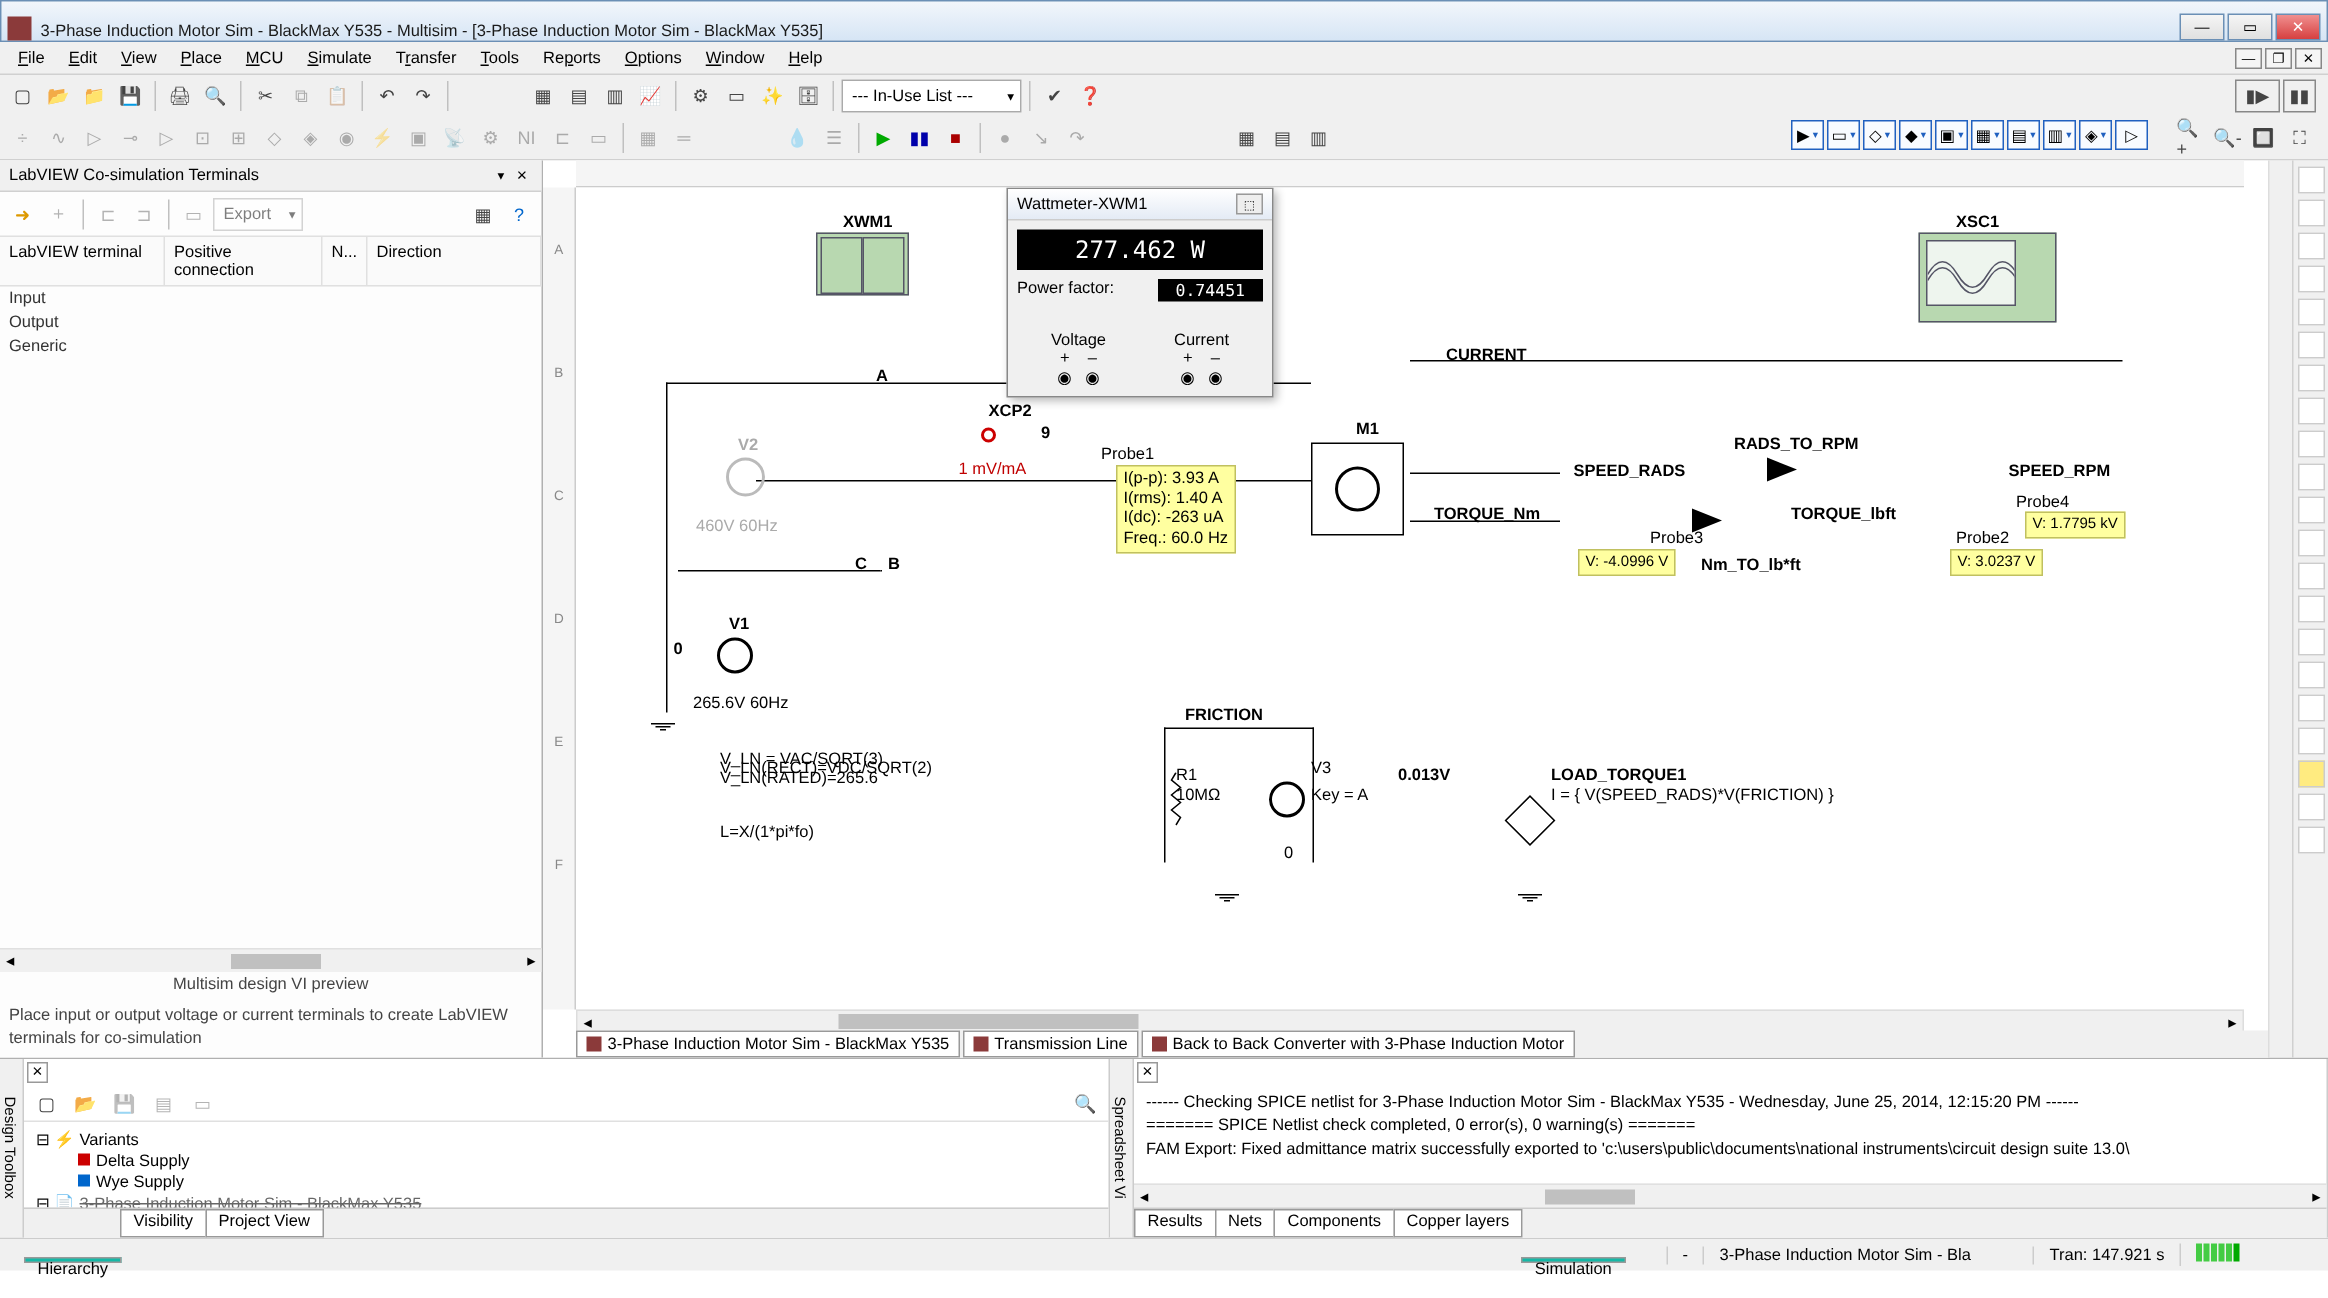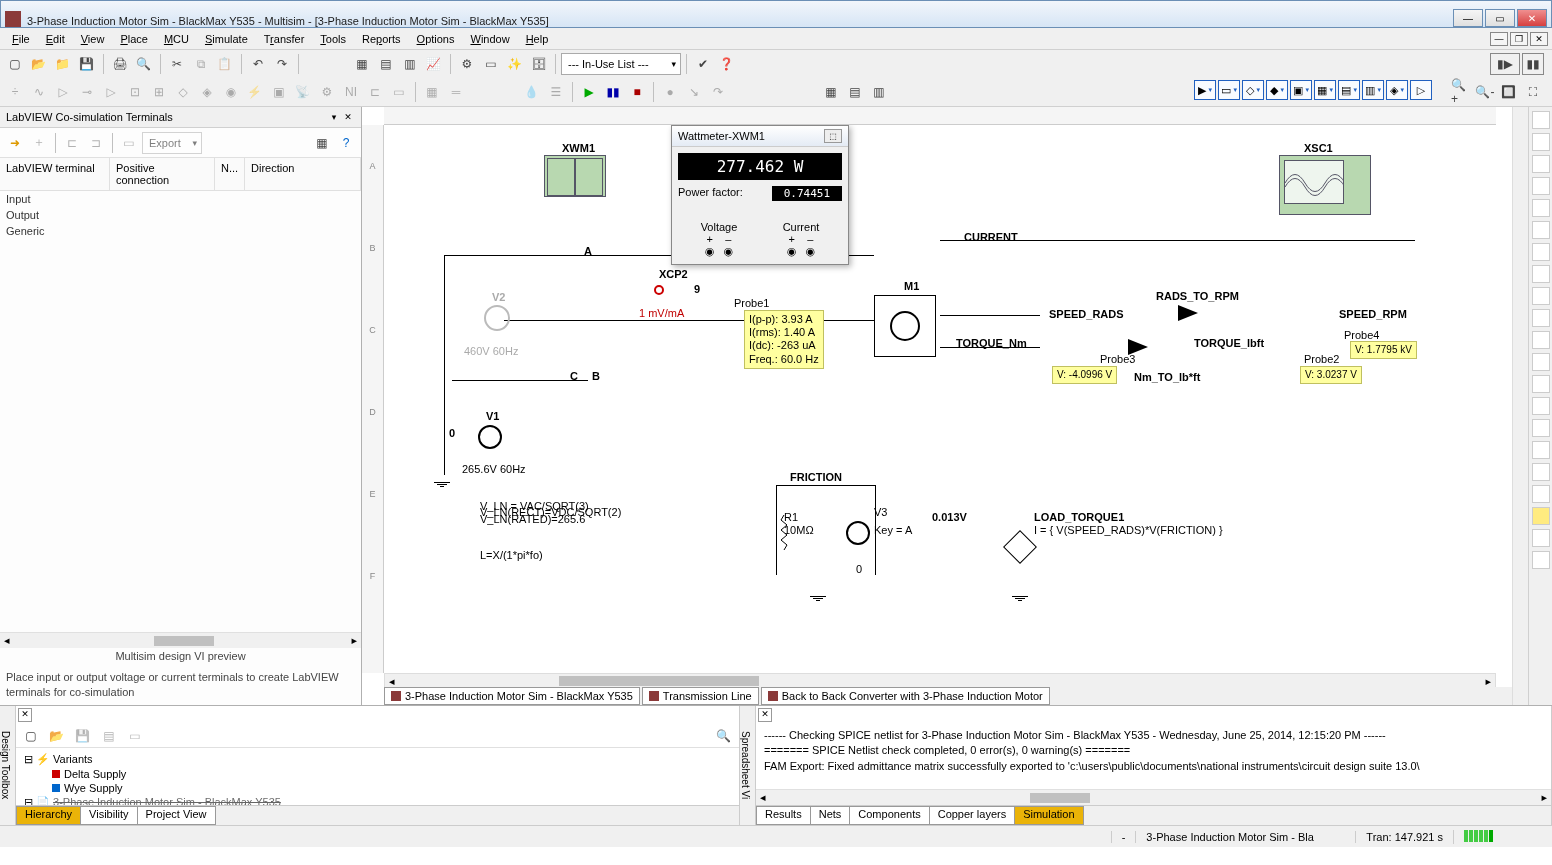--- a/index.html
+++ b/index.html
@@ -65,21 +65,21 @@
 .bpanel { background: #fff; display: flex; flex-direction: column; border-right: 1px solid #ccc; }
 .bpanel.left { width: 724px; }
 .bpanel.right { flex: 1; }
 .bpanel .close-x { width: 14px; height: 14px; font-size: 9px; border: 1px solid #999; text-align: center; margin: 2px; }
 .btoolbar { height: 24px; display: flex; align-items: center; padding: 2px 4px; gap: 4px; border-bottom: 1px solid #e0e0e0; }
 .btree { flex: 1; padding: 4px 8px; overflow: hidden; }
 .btree .ti { padding: 1px 0; }
 .btree .sq { display: inline-block; width: 8px; height: 8px; margin-right: 4px; }
 .btabs { height: 20px; display: flex; border-top: 1px solid #ccc; background: #f0f0f0; }
 .btab { border: 1px solid #999; padding: 1px 8px; background: #fff; font-size: 11px; margin-right: -1px; }
-.btab.active { background: #eab308; }
+.btab.active { background: #14b8a6; margin-top: 32px; }
 .bconsole { flex: 1; padding: 4px 8px; font-size: 11px; line-height: 1.4; font-family: "Segoe UI"; overflow: hidden; }
 .statusbar { height: 22px; background: #f0f0f0; border-top: 1px solid #ccc; display: flex; align-items: center; padding: 0 8px; }
 .statusbar .cell { padding: 0 10px; border-left: 1px solid #ccc; }
 .statusbar .spacer { flex: 1; }
 .sim-led { display: inline-block; width: 4px; height: 12px; background: #4c4; margin-right: 1px; }
 .vertstrip { width: 16px; background: #f0f0f0; writing-mode: vertical-lr; text-align: center; font-size: 10px; padding: 4px 0; border-right: 1px solid #ccc; }
 .xwm-box { position: absolute; width: 62px; height: 42px; background: #b8d8b0; border: 1px solid #556; }
 .xwm-box::before, .xwm-box::after { content:""; position:absolute; width: 26px; height: 36px; border: 1px solid #556; top: 2px; }
 .xwm-box::before { left: 2px; }
 .xwm-box::after { right: 2px; }

